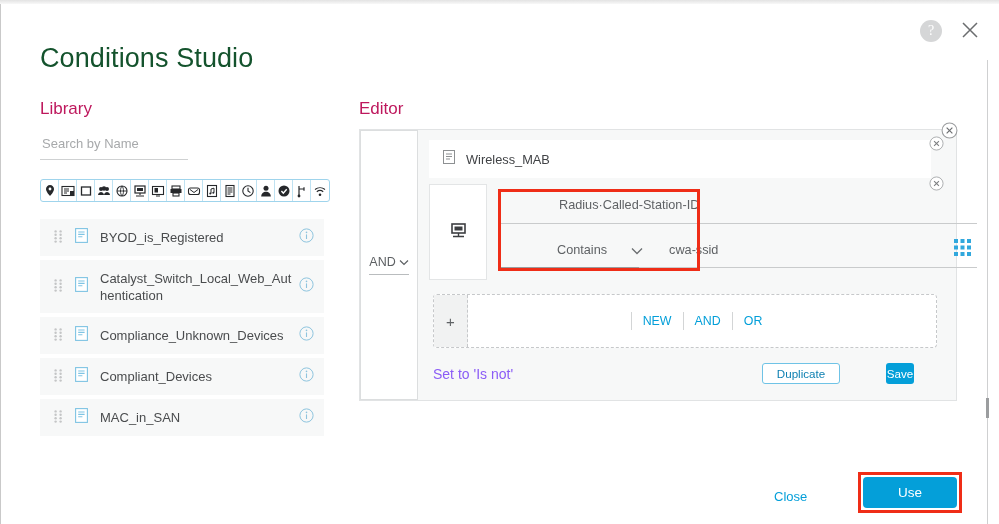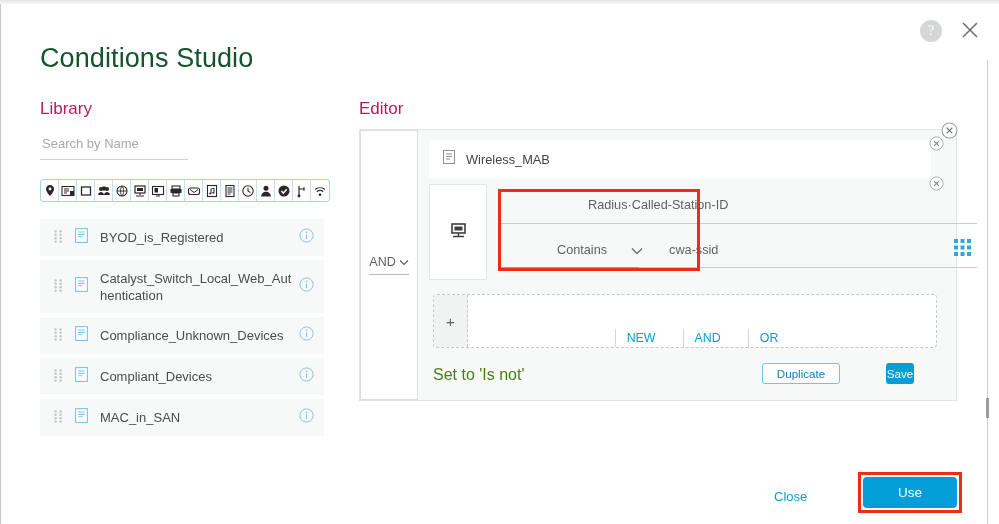--- a/index.html
+++ b/index.html
@@ -117,21 +117,21 @@
   }
   .cond-devicebox {
     width:58px; height:96px; background:#ffffff; border:1px solid #e3e5e6;
     display:flex; align-items:center; justify-content:center; flex:0 0 58px;
   }
   .cond-fields { flex:1; position:relative; }
   .attr-line {
     position:absolute; left:12px; top:11px; width:478px;
     border-bottom:1px solid #c9cbcc; padding-bottom:10px;
   }
-  .attr-text { font-size:12.7px; color:#5f6265; padding-left:89px;margin-top:14px; }
+  .attr-text { font-size:12.7px; color:#5f6265; padding-left:60px;margin-top:14px; }
   .op-line {
     position:absolute; left:12px; top:57px; width:478px;
     border-bottom:1px solid #c9cbcc; padding-bottom:8px;
     display:flex; align-items:center;
   }
   .op-line .underline-accent {
     position:absolute; left:0; bottom:-1px; width:140px; border-bottom:1px solid #9a9c9e;
   }
   .op-text { font-size:12.7px; color:#5f6265; padding-left:58px; }
   .op-caret { margin-left:24px; }
@@ -154,31 +154,31 @@
     position:absolute; left:433px; top:294px; width:504px; height:54px;
     border:1px dashed #c6c8ca; border-radius:4px; background:#ffffff;
     display:flex; align-items:stretch;
   }
   .plus-cell {
     width:34px; flex:0 0 34px; background:#f1f2f2; border-right:1px dashed #c6c8ca;
     display:flex; align-items:center; justify-content:center;
     color:#5f6265; font-size:15px; cursor:pointer;
   }
   .logic-btns {
-    flex:1; display:flex; align-items:flex-end; justify-content:center; gap:16px;
+    flex:1; display:flex; align-items:center; justify-content:center; gap:0;
   }
   .logic-btn {
     font-size:12.4px; color:#049fd9; padding:0 11px; cursor:pointer;
     border-left:1px solid #d3d5d6; line-height:18px;
   }
   .logic-btn:first-child { border-left:1px solid #d3d5d6; }
 
   
   .isnot-link {
-    position:absolute; left:433px; top:366px; font-size:16px; color:#4d7c0f; cursor:pointer;
+    position:absolute; left:433px; top:366px; font-size:14px; color:#8b5cf6; cursor:pointer;
   }
   .btn-duplicate {
     position:absolute; left:762px; top:363px; width:78px; height:21px;
     border:1px solid #6fc3e6; border-radius:3px; background:#ffffff;
     color:#0c7fb1; font-size:11.6px; display:flex; align-items:center; justify-content:center;
     cursor:pointer;
   }
   .btn-save {
     position:absolute; left:886px; top:363px; width:28px; height:21px;
     border-radius:3px; background:#049fd9; color:#ffffff;

